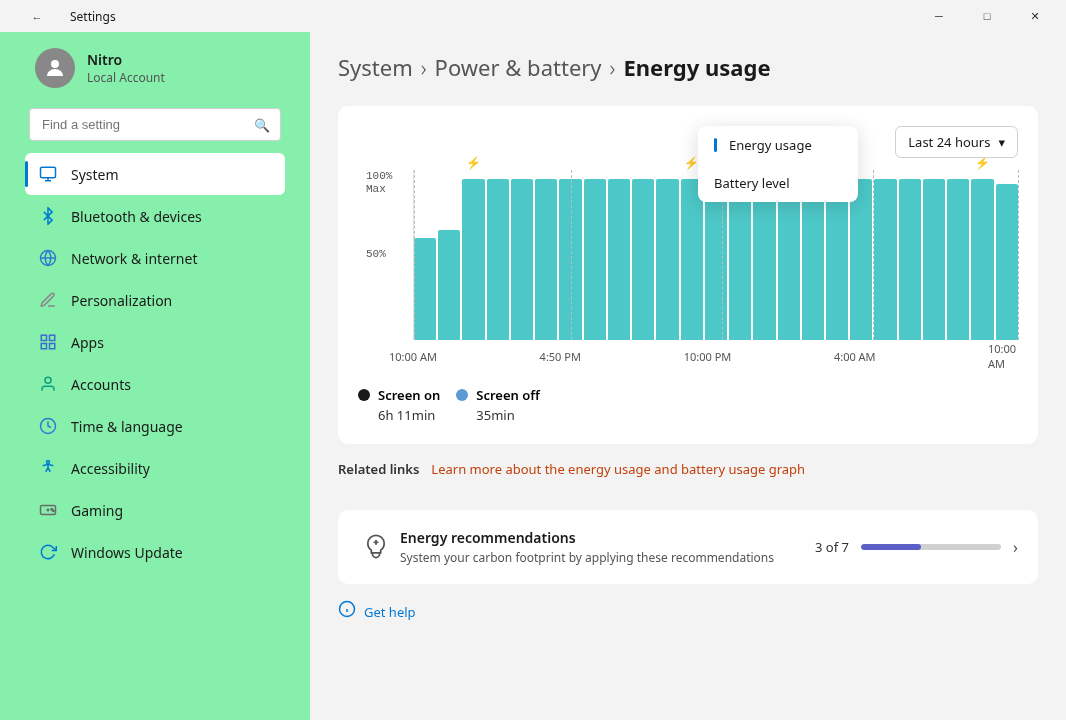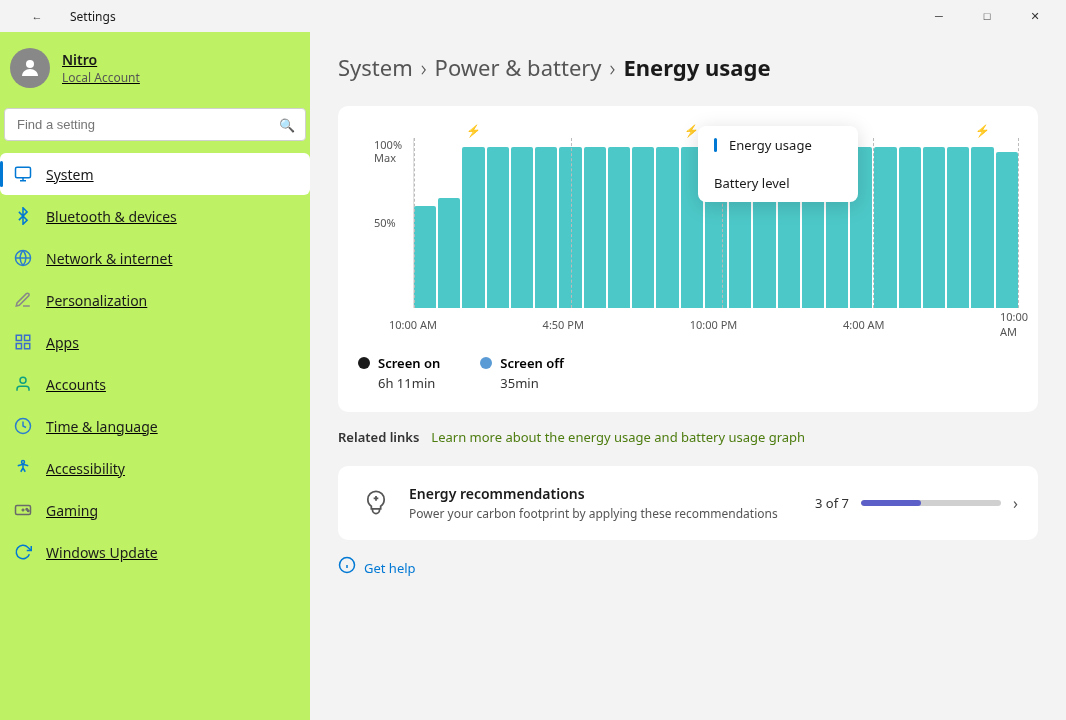--- a/index.html
+++ b/index.html
@@ -51,27 +51,26 @@
     .app-body {
       display: flex;
       flex: 1;
       overflow: hidden;
       background: #f3f3f3;
     }
 
     
     .sidebar {
       width: 310px;
-      background: #bef264;
+      background: #86efac;
       flex-shrink: 0;
       display: flex;
       flex-direction: column;
-      padding: 0 0;
+      padding: 0 25px;
       overflow-y: auto;
-      text-decoration: underline;
     }
     .user-section {
       display: flex;
       align-items: center;
       gap: 12px;
       padding: 16px 10px 20px;
     }
     .avatar {
       width: 40px;
       height: 40px;
@@ -227,29 +226,30 @@
     }
 
     
     .chart-container {
       position: relative;
       height: 200px;
       margin-top: 8px;
     }
     .chart-y-labels {
       position: absolute;
-      left: 16px;
+      left: 8px;
       top: 0;
       bottom: 30px;
       width: 55px;
       display: flex;
       flex-direction: column;
       justify-content: space-between;
       font-size: 11px;
       color: #666;
+      font-family: Liberation Mono, monospace;
     }
     .chart-bars-area {
       position: absolute;
       left: 55px;
       right: 0;
       top: 0;
       bottom: 30px;
       display: flex;
       align-items: flex-end;
       gap: 2px;
@@ -272,21 +272,21 @@
     }
     .lightning {
       position: absolute;
       top: -16px;
       font-size: 12px;
       color: #0078d4;
     }
     .chart-x-labels {
       position: absolute;
       left: 55px;
-      right: 4px;
+      right: 16px;
       bottom: 0;
       height: 28px;
       display: flex;
       align-items: center;
       font-size: 11px;
       color: #555;
     }
     .x-label {
       position: absolute;
       transform: translateX(-50%);
@@ -295,21 +295,21 @@
       position: absolute;
       top: 0;
       bottom: 0;
       border-left: 1px dashed #bbb;
       pointer-events: none;
     }
 
     
     .legend {
       display: flex;
-      gap: 40px;
+      gap: 16px;
       margin-top: 16px;
     }
     .legend-item {
       display: flex;
       flex-direction: column;
       gap: 2px;
     }
     .legend-row {
       display: flex;
       align-items: center;
@@ -326,42 +326,42 @@
       font-size: 13px;
       color: #333;
       margin-left: 20px;
     }
 
     
     .related-links-section {
       display: flex;
       align-items: center;
       gap: 12px;
-      margin-bottom: 20px;
+      margin-bottom: 32px;
     }
     .related-links-label {
       font-size: 13px;
       color: #333;
       font-weight: 600;
     }
     .related-links-link {
       font-size: 13px;
-      color: #4d7c0f;
+      color: #c2410c;
       cursor: pointer;
       text-decoration: none;
     }
 
     
     .rec-card {
       background: white;
       border-radius: 10px;
       padding: 18px 20px;
       display: flex;
       align-items: center;
-      gap: 15px;
+      gap: 6px;
     }
     .rec-icon {
       width: 36px;
       height: 36px;
       flex-shrink: 0;
       display: flex;
       align-items: center;
       justify-content: center;
       font-size: 22px;
       color: #555;
@@ -562,20 +562,24 @@
     </div>
 
     <div class="card">
       <div class="chart-header">
 
         <div class="popup-menu" id="popup-menu">
             <div class="popup-item selected">Energy usage</div>
             <div class="popup-item">Battery level</div>
           </div>
 
+        <div class="dropdown-selector">
+          <span>Last 24 hours</span>
+          <span>▾</span>
+        </div>
       </div>
 
       <div class="chart-container" id="chart-container">
         <div class="chart-y-labels">
           <div style="font-size:11px;line-height:1.2;color:#555;">100%<br>Max</div>
           <div style="font-size:11px;color:#555;">50%</div>
           <div style="height:28px;"></div>
         </div>
         <div class="chart-bars-area" id="bars-area">
             <div class="bar-wrap">
@@ -698,21 +702,21 @@
       <div class="rec-icon">
         <svg width="28" height="28" viewBox="0 0 24 24" fill="none" stroke="#555" stroke-width="1.5">
           <path d="M12 2a7 7 0 00-7 7c0 2.4 1.2 4.5 3 5.7V17h8v-2.3c1.8-1.2 3-3.3 3-5.7a7 7 0 00-7-7z"></path>
           <path d="M9 17v1a3 3 0 006 0v-1"></path>
           <line x1="12" y1="6" x2="12" y2="10"></line>
           <line x1="10" y1="8" x2="14" y2="8"></line>
         </svg>
       </div>
       <div class="rec-content">
         <div class="rec-title">Energy recommendations</div>
-        <div class="rec-desc">Power your carbon footprint by applying these recommendations</div>
+        <div class="rec-desc">System your carbon footprint by applying these recommendations</div>
       </div>
       <div class="rec-right">
         <span class="rec-progress-text">3 of 7</span>
         <div class="progress-bar-bg">
           <div class="progress-bar-fill" id="rec-fill" style="width: 43%;"></div>
         </div>
         <span class="chevron-right">›</span>
       </div>
     </div>
 

